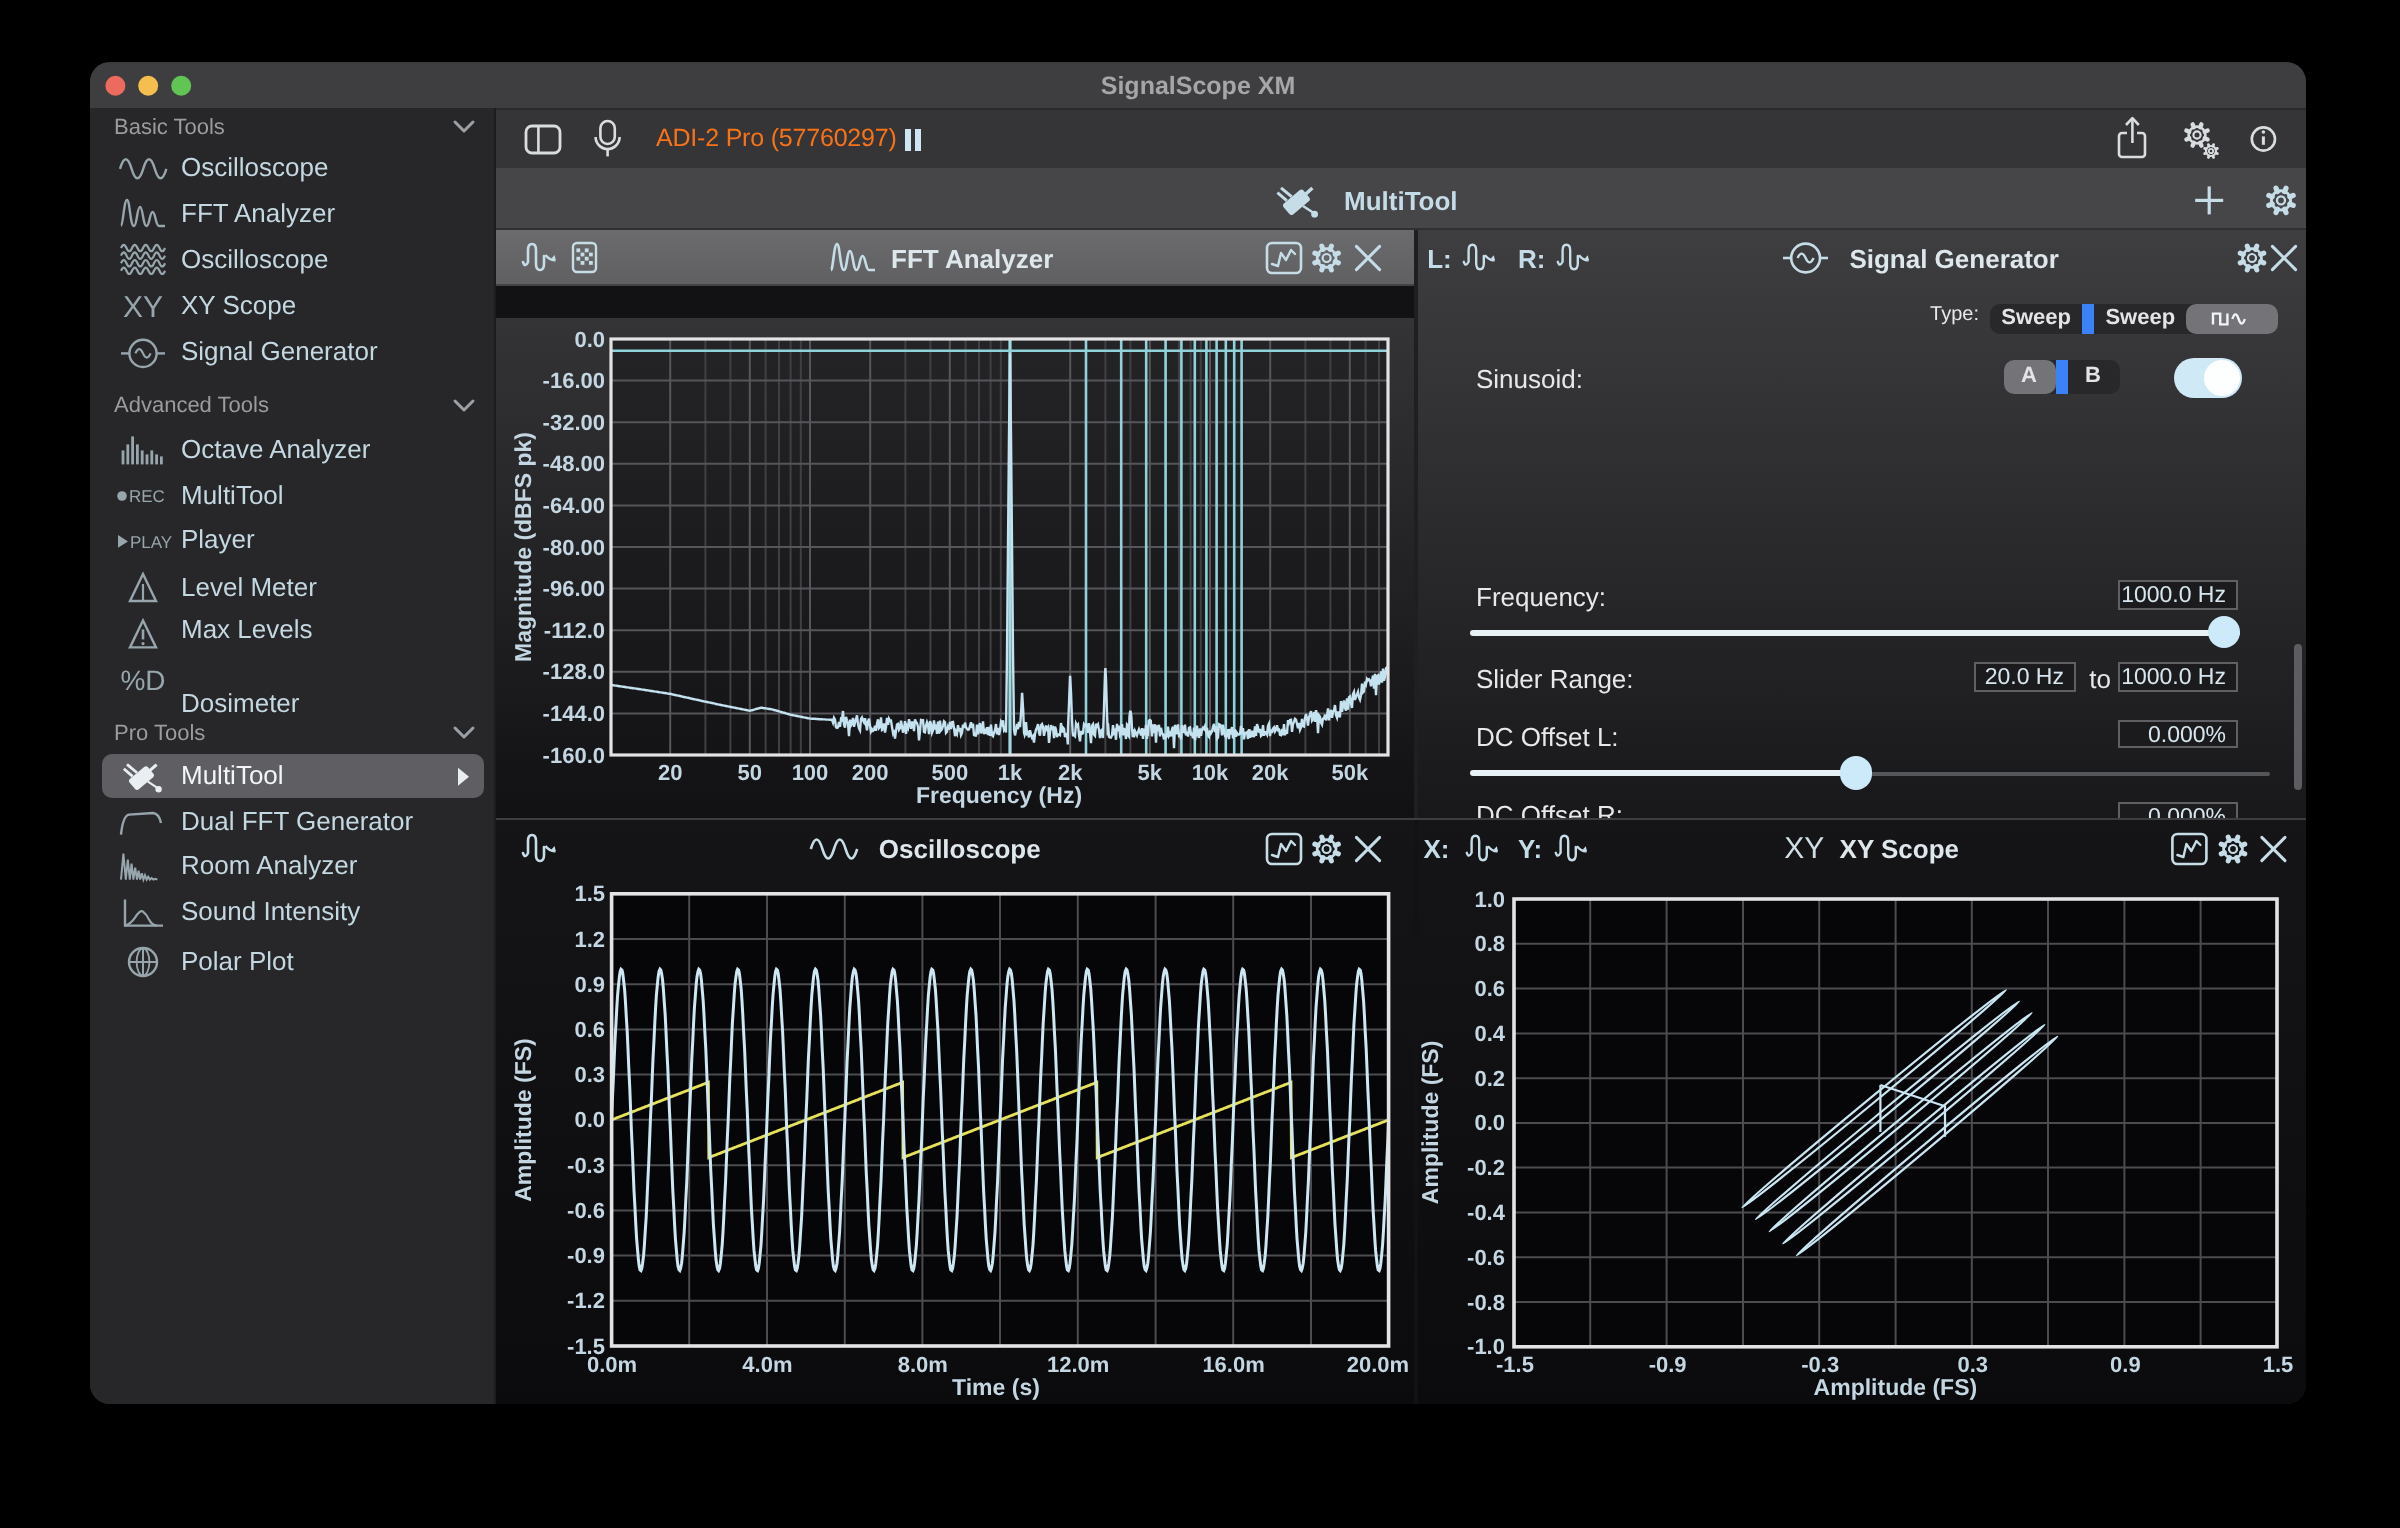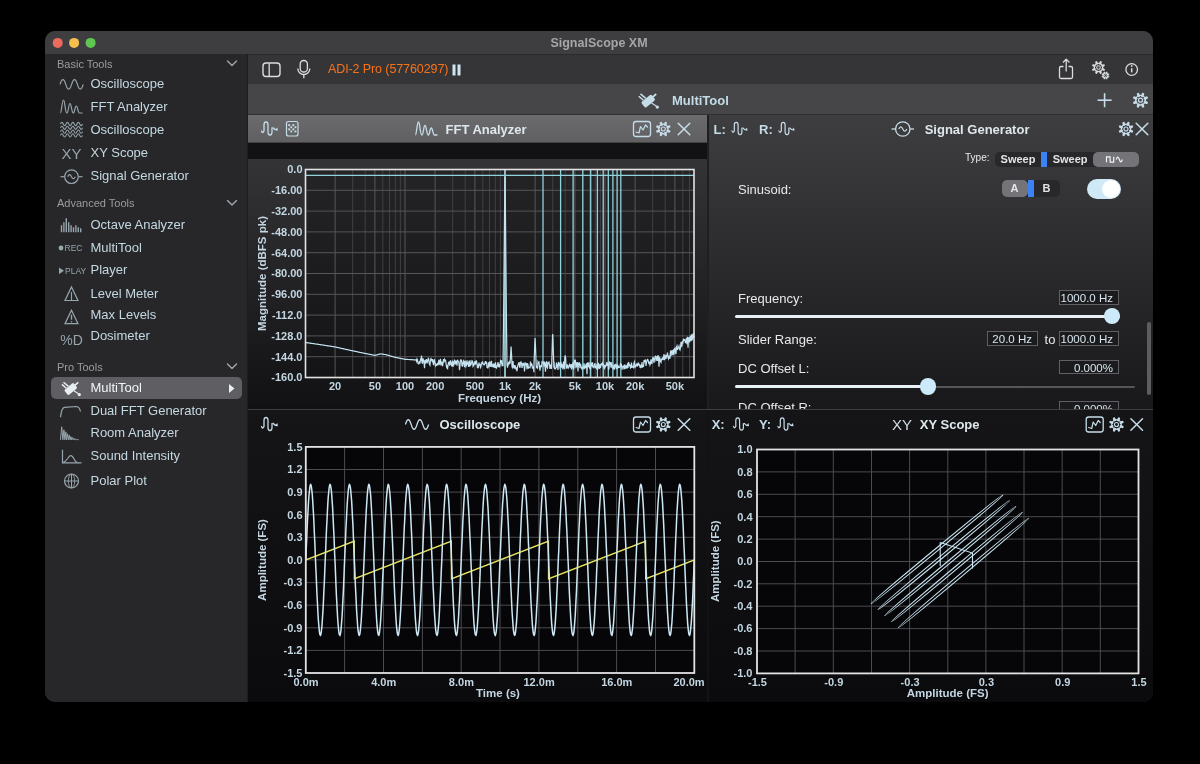--- a/index.html
+++ b/index.html
@@ -58,21 +58,21 @@
 <div class="sitem" style="top:44.5px">FFT Analyzer</div>
 <div class="sitem" style="top:67.5px">Oscilloscope</div>
 <div class="sitem" style="top:91.0px">XY Scope</div>
 <div class="sitem" style="top:114.2px">Signal Generator</div>
 <div class="shdr" style="top:143.0px">Advanced Tools</div>
 <div class="sitem" style="top:162.7px">Octave Analyzer</div>
 <div class="sitem" style="top:185.5px">MultiTool</div>
 <div class="sitem" style="top:208.2px">Player</div>
 <div class="sitem" style="top:231.5px">Level Meter</div>
 <div class="sitem" style="top:253px">Max Levels</div>
-<div class="sitem" style="top:274px">Dosimeter</div>
+<div class="sitem" style="top:290px">Dosimeter</div>
 <div class="shdr" style="top:306.5px">Pro Tools</div>
 <div class="ssel" style="top:323.4px"></div>
 <div class="sitem" style="top:325.9px;color:#f2f6f8">MultiTool</div>
 <div class="sitem" style="top:349.3px">Dual FFT Generator</div>
 <div class="sitem" style="top:371.3px">Room Analyzer</div>
 <div class="sitem" style="top:394.3px">Sound Intensity</div>
 <div class="sitem" style="top:418.5px">Polar Plot</div>
   </div>
   <div class="abs" id="adi">ADI-2 Pro (57760297)</div>
 

